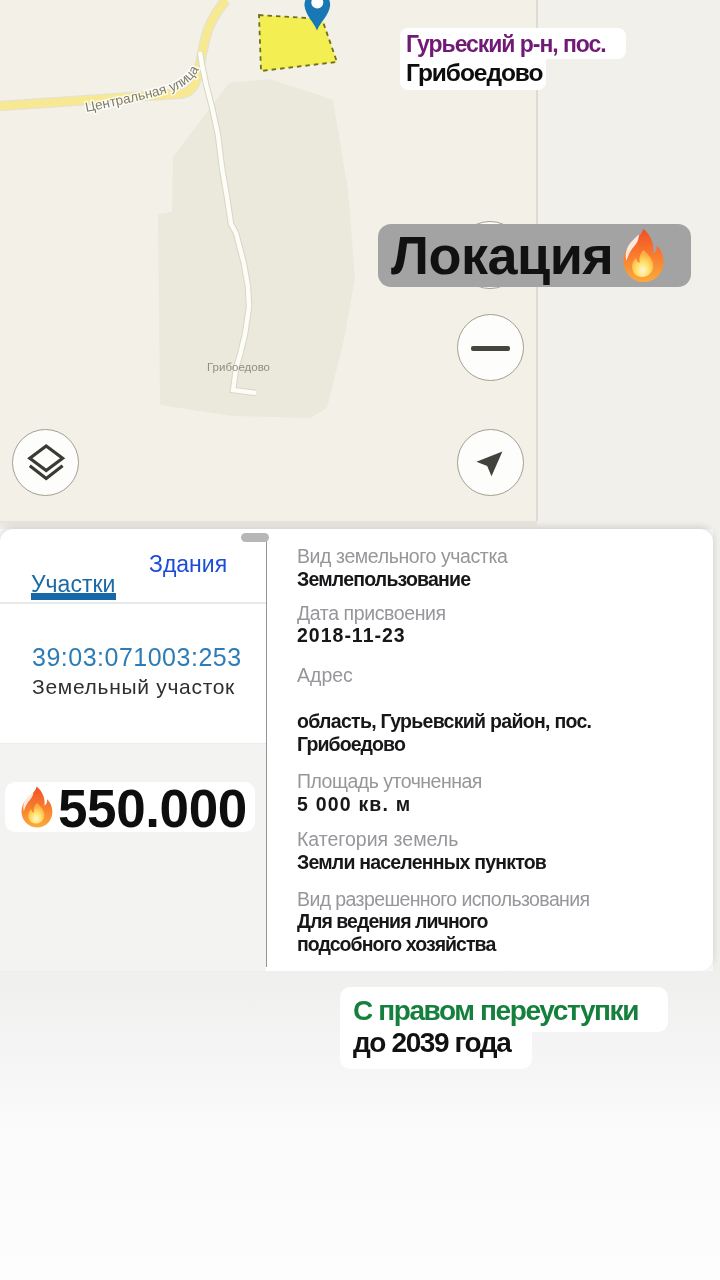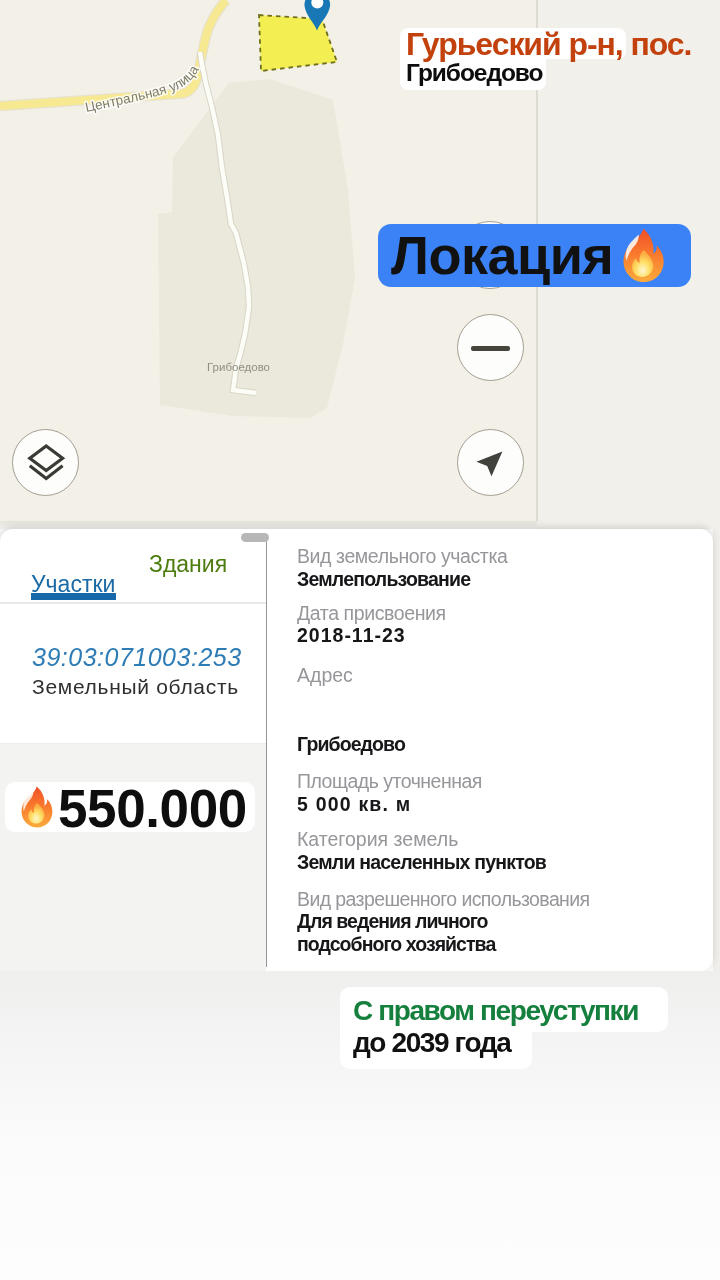--- a/index.html
+++ b/index.html
@@ -68,59 +68,59 @@
 <div class="abs" style="left:0;top:529px;width:713px;height:442px;background:#ffffff;border-radius:13px;box-shadow:0 -2px 7px rgba(60,60,50,0.18);"></div>
 
 <div class="abs" style="left:0;top:743px;width:266px;height:228px;background:#f3f3f1;border-top:1px solid #ececea;"></div>
 
 <div class="abs" style="left:265.5px;top:538px;width:1.6px;height:429px;background:#969696;"></div>
 
 <div class="abs" style="left:241px;top:533px;width:28px;height:9px;border-radius:4.5px;background:#b7b7b7;"></div>
 
 <div class="abs" style="left:31px;top:551px;font-size:23px;color:#1b6aa6;font-weight:500;margin-top:20px;">Участки</div>
 
-<div class="abs" style="left:149px;top:551px;font-size:23px;color:#4d7c0f;">Здания</div>
+<div class="abs" style="left:149px;top:551px;font-size:23px;color:#1d4ed8;">Здания</div>
 
 <div class="abs" style="left:31px;top:592.5px;width:85px;height:7.5px;background:#1668a8;"></div>
 
 <div class="abs" style="left:0;top:602px;width:266px;height:2px;background:#e9e9e7;"></div>
 
-<div class="abs" style="left:32px;top:643px;font-size:25px;color:#2e7cb5;letter-spacing:0.5px;font-style:italic;">39:03:071003:253</div>
+<div class="abs" style="left:32px;top:643px;font-size:25px;color:#2e7cb5;letter-spacing:0.5px;">39:03:071003:253</div>
 
-<div class="abs" style="left:32px;top:675px;font-size:21px;color:#2f2f31;letter-spacing:0.7px;">Земельный область</div>
+<div class="abs" style="left:32px;top:675px;font-size:21px;color:#2f2f31;letter-spacing:0.7px;">Земельный участок</div>
 
 <div class="abs" style="left:297px;top:545px;width:430px;font-size:19.5px;line-height:22.8px;color:#17171a;">
 
   <div style="color:#96969b;letter-spacing:-0.4px;">Вид земельного участка</div>
   <div style="font-weight:bold;letter-spacing:-0.8px;">Землепользование</div>
 
   <div style="color:#96969b;margin-top:11px;letter-spacing:-0.4px;">Дата присвоения</div>
   <div style="font-weight:bold;letter-spacing:1.0px;">2018-11-23</div>
 
   <div style="color:#96969b;margin-top:17px;">Адрес</div>
-  <div style="font-weight:bold;"><br><br><span style="letter-spacing:-0.9px;">Грибоедово</span></div>
+  <div style="font-weight:bold;"><br><span style="letter-spacing:-0.7px;">область, Гурьевский район, пос.</span><br><span style="letter-spacing:-0.9px;">Грибоедово</span></div>
 
   <div style="color:#96969b;margin-top:15px;letter-spacing:-0.5px;">Площадь уточненная</div>
   <div style="font-weight:bold;letter-spacing:1.2px;">5 000 кв. м</div>
 
   <div style="color:#96969b;margin-top:12px;letter-spacing:0;">Категория земель</div>
   <div style="font-weight:bold;letter-spacing:-0.8px;">Земли населенных пунктов</div>
 
   <div style="color:#96969b;margin-top:14px;letter-spacing:-0.6px;">Вид разрешенного использования</div>
   <div style="font-weight:bold;letter-spacing:-0.95px;">Для ведения личного<br>подсобного хозяйства</div>
 </div>
 
 <div class="abs" style="left:0;top:971px;width:720px;height:309px;background:linear-gradient(#efefee,#fbfbfc 55%,#fdfdfd);"></div>
 
 <div class="abs" style="left:400px;top:28px;width:226px;height:30.5px;background:#fff;border-radius:8px 8px 8px 0;"></div>
 <div class="abs" style="left:400px;top:58.5px;width:146px;height:31px;background:#fff;border-radius:0 0 8px 8px;"></div>
-<div class="abs" style="left:406px;top:32px;font-size:32px;line-height:24.5px;font-weight:bold;color:#c2410c;letter-spacing:-1.05px;white-space:nowrap;">Гурьеский р-н, пос.</div>
+<div class="abs" style="left:406px;top:32px;font-size:23px;line-height:24.5px;font-weight:bold;color:#701a75;letter-spacing:-1.05px;white-space:nowrap;">Гурьеский р-н, пос.</div>
 <div class="abs" style="left:406px;top:61px;font-size:24.5px;line-height:24.5px;font-weight:bold;color:#0d0d0d;letter-spacing:-1.05px;white-space:nowrap;">Грибоедово</div>
 
-<div class="abs" style="left:378px;top:224px;width:313px;height:63px;background:#3b82f6;border-radius:13px;">
+<div class="abs" style="left:378px;top:224px;width:313px;height:63px;background:#a3a3a3;border-radius:13px;">
   <div class="abs" style="left:13px;top:0;height:63px;line-height:63px;font-size:54px;font-weight:bold;color:#111;letter-spacing:-0.5px;white-space:nowrap;">Локация</div>
 
   <svg class="abs" style="left:234px;top:4px;" width="58" height="60" viewBox="0 0 40 42">
     <defs>
       <linearGradient id="fg1" x1="0" y1="0" x2="0" y2="1">
         <stop offset="0" stop-color="#f04f27"></stop>
           <stop offset="0.5" stop-color="#f97c2e"></stop>
           <stop offset="1" stop-color="#fbab3d"></stop>
       </linearGradient>
       <radialGradient id="fg2" cx="0.5" cy="0.75" r="0.6">

